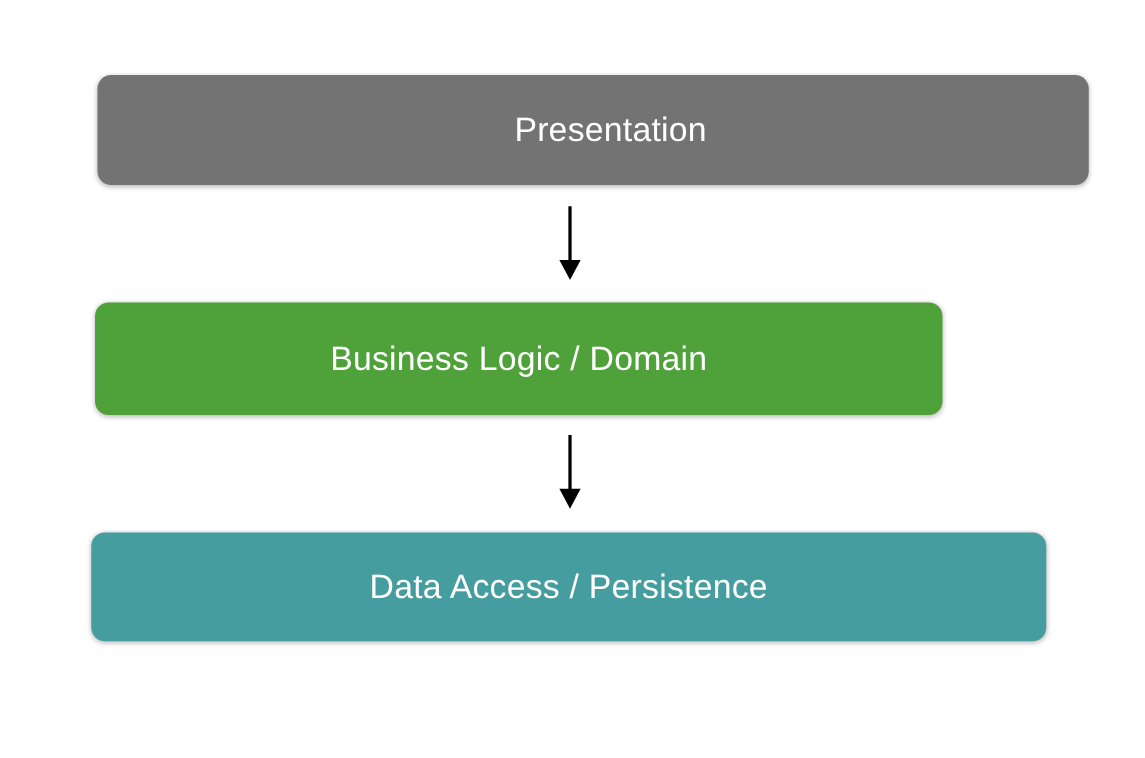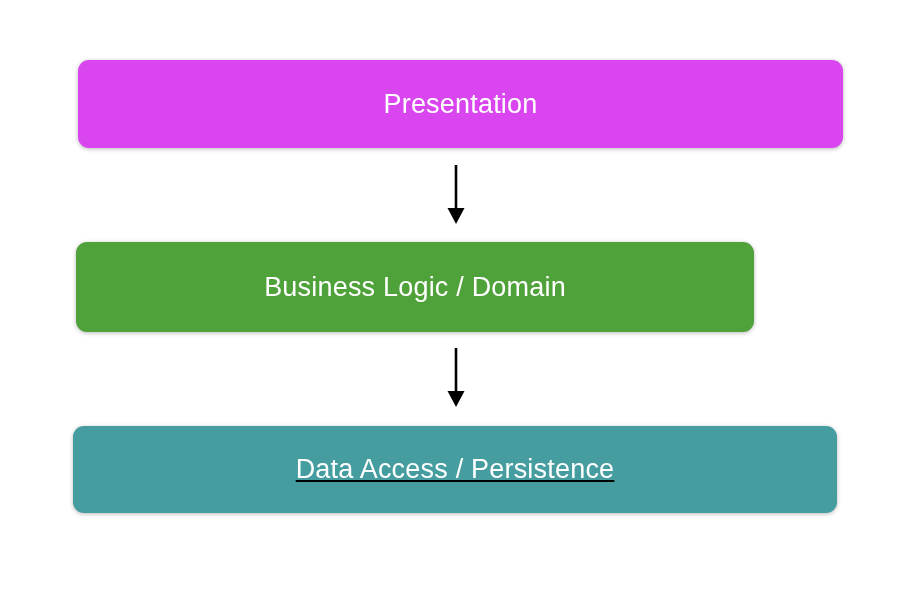--- a/index.html
+++ b/index.html
@@ -39,35 +39,35 @@
     height: 62px;
   }
   .arrow-1 { left: 440px; top: 163px; }
   .arrow-2 { left: 440px; top: 346px; }
 </style>
 </head>
 <body>
 
 <div class="canvas">
 
-  <div class="layer-box box-1" style="background-color: #d946ef;">
+  <div class="layer-box box-1" style="background-color: #737373; padding-left: 28px;">
     <span class="layer-label">Presentation</span>
   </div>
 
   <svg class="arrow arrow-1" viewBox="0 0 32 62" style="color: rgb(0, 0, 0);">
     <line x1="16" y1="2" x2="16" y2="47" stroke="currentColor" stroke-width="2.6"></line>
     <polygon points="7.5,45 24.5,45 16,61" fill="currentColor"></polygon>
   </svg>
 
   <div class="layer-box box-2" style="background-color: rgb(79, 161, 57);">
     <span class="layer-label">Business Logic / Domain</span>
   </div>
 
   <svg class="arrow arrow-2" viewBox="0 0 32 62" style="color: rgb(0, 0, 0);">
     <line x1="16" y1="2" x2="16" y2="47" stroke="currentColor" stroke-width="2.6"></line>
     <polygon points="7.5,45 24.5,45 16,61" fill="currentColor"></polygon>
   </svg>
 
-  <div class="layer-box box-3" style="background-color: rgb(69, 157, 160); text-decoration: underline;">
+  <div class="layer-box box-3" style="background-color: rgb(69, 157, 160);">
     <span class="layer-label">Data Access / Persistence</span>
   </div>
 
 </div>
 
 </body></html>

